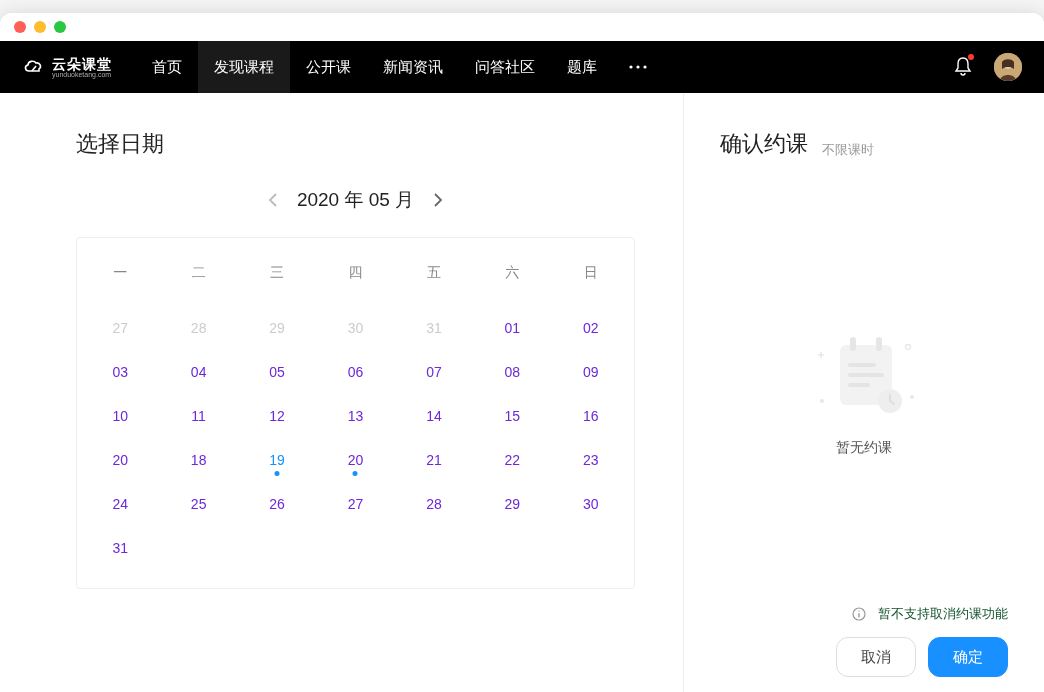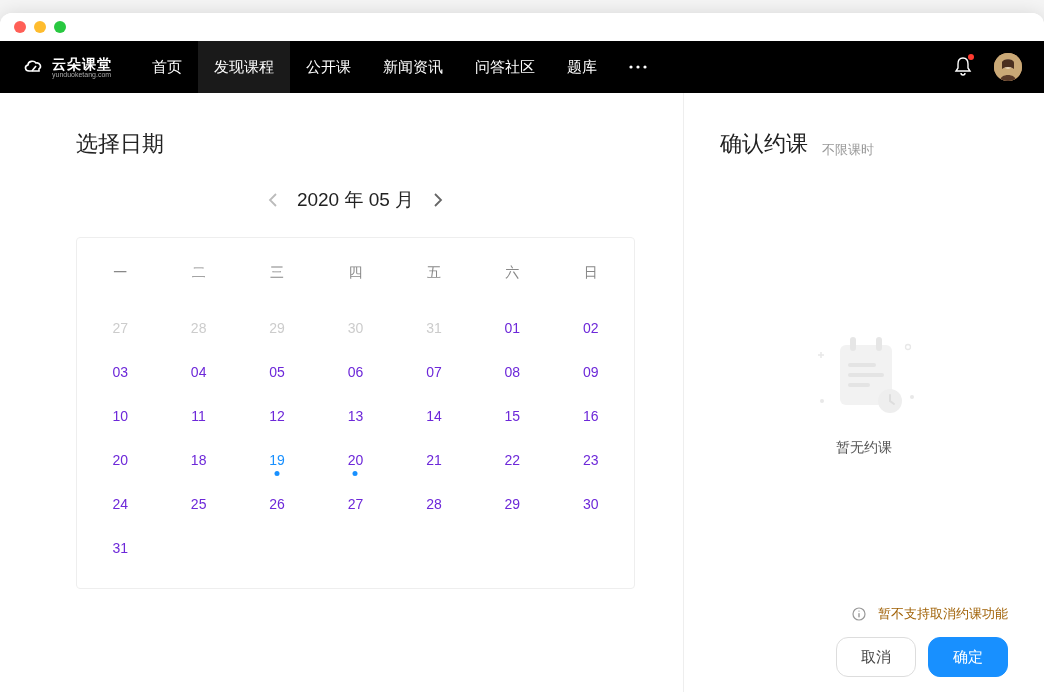--- a/index.html
+++ b/index.html
@@ -48,21 +48,21 @@
 
     .right { width: 360px; padding: 36px 36px 28px 36px; display: flex; flex-direction: column; }
     .right-head { display: flex; align-items: flex-end; gap: 14px; margin-bottom: 24px; }
     .right-title { font-size: 22px; color: #222; font-weight: 400; }
     .right-sub { font-size: 13px; color: #999; }
 
     .empty { flex: 1; display: flex; flex-direction: column; align-items: center; justify-content: center; gap: 18px; color: #555; }
     .empty-illust { width: 120px; height: 90px; position: relative; }
     .empty-text { font-size: 14px; color: #555; }
 
-    .note { display: flex; align-items: center; gap: 12px; font-size: 13px; color: #a16207; margin-bottom: 14px; justify-content: flex-end; }
+    .note { display: flex; align-items: center; gap: 12px; font-size: 13px; color: #14532d; margin-bottom: 14px; justify-content: flex-end; }
     .actions { display: flex; gap: 12px; justify-content: flex-end; }
     .btn { height: 40px; padding: 0 24px; border-radius: 12px; font-size: 15px; cursor: pointer; display: flex; align-items: center; justify-content: center; }
     .btn-default { background: #fff; border: 1px solid #ddd; color: #444; }
     .btn-primary { background: #1890ff; border: 1px solid #1890ff; color: #fff; }
   </style>
 </head>
 <body>
 
 <div class="window">
 

